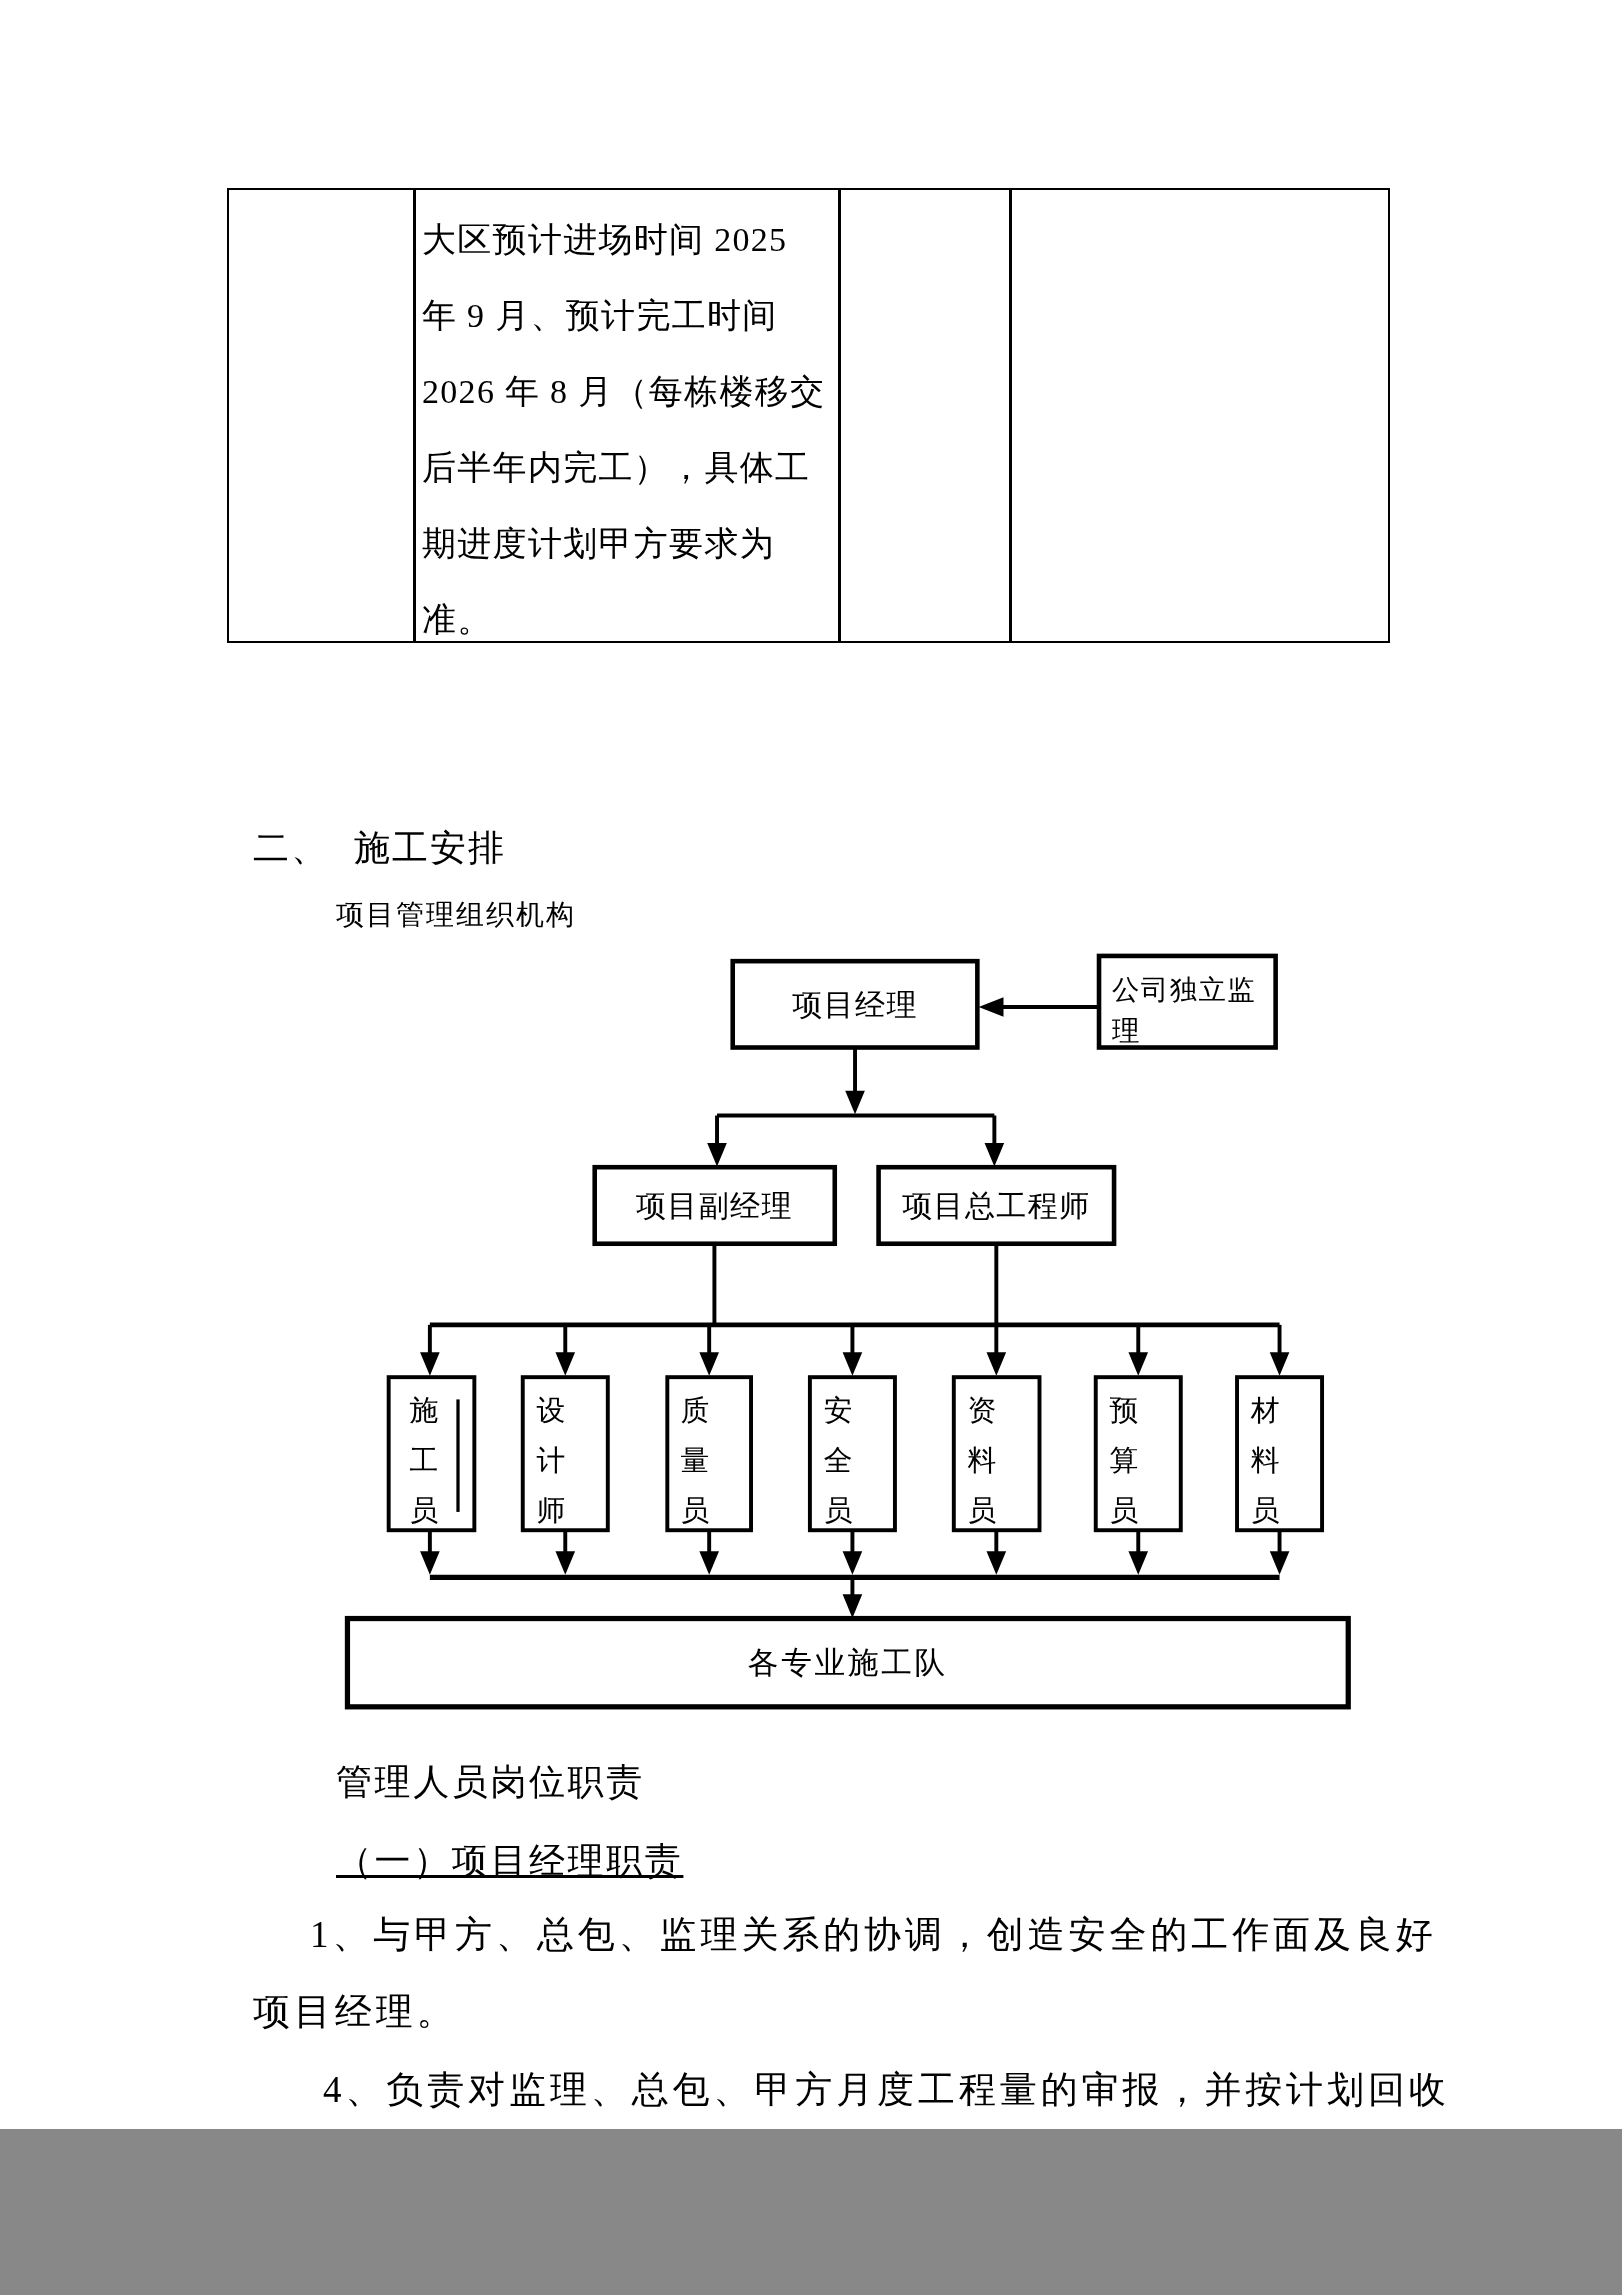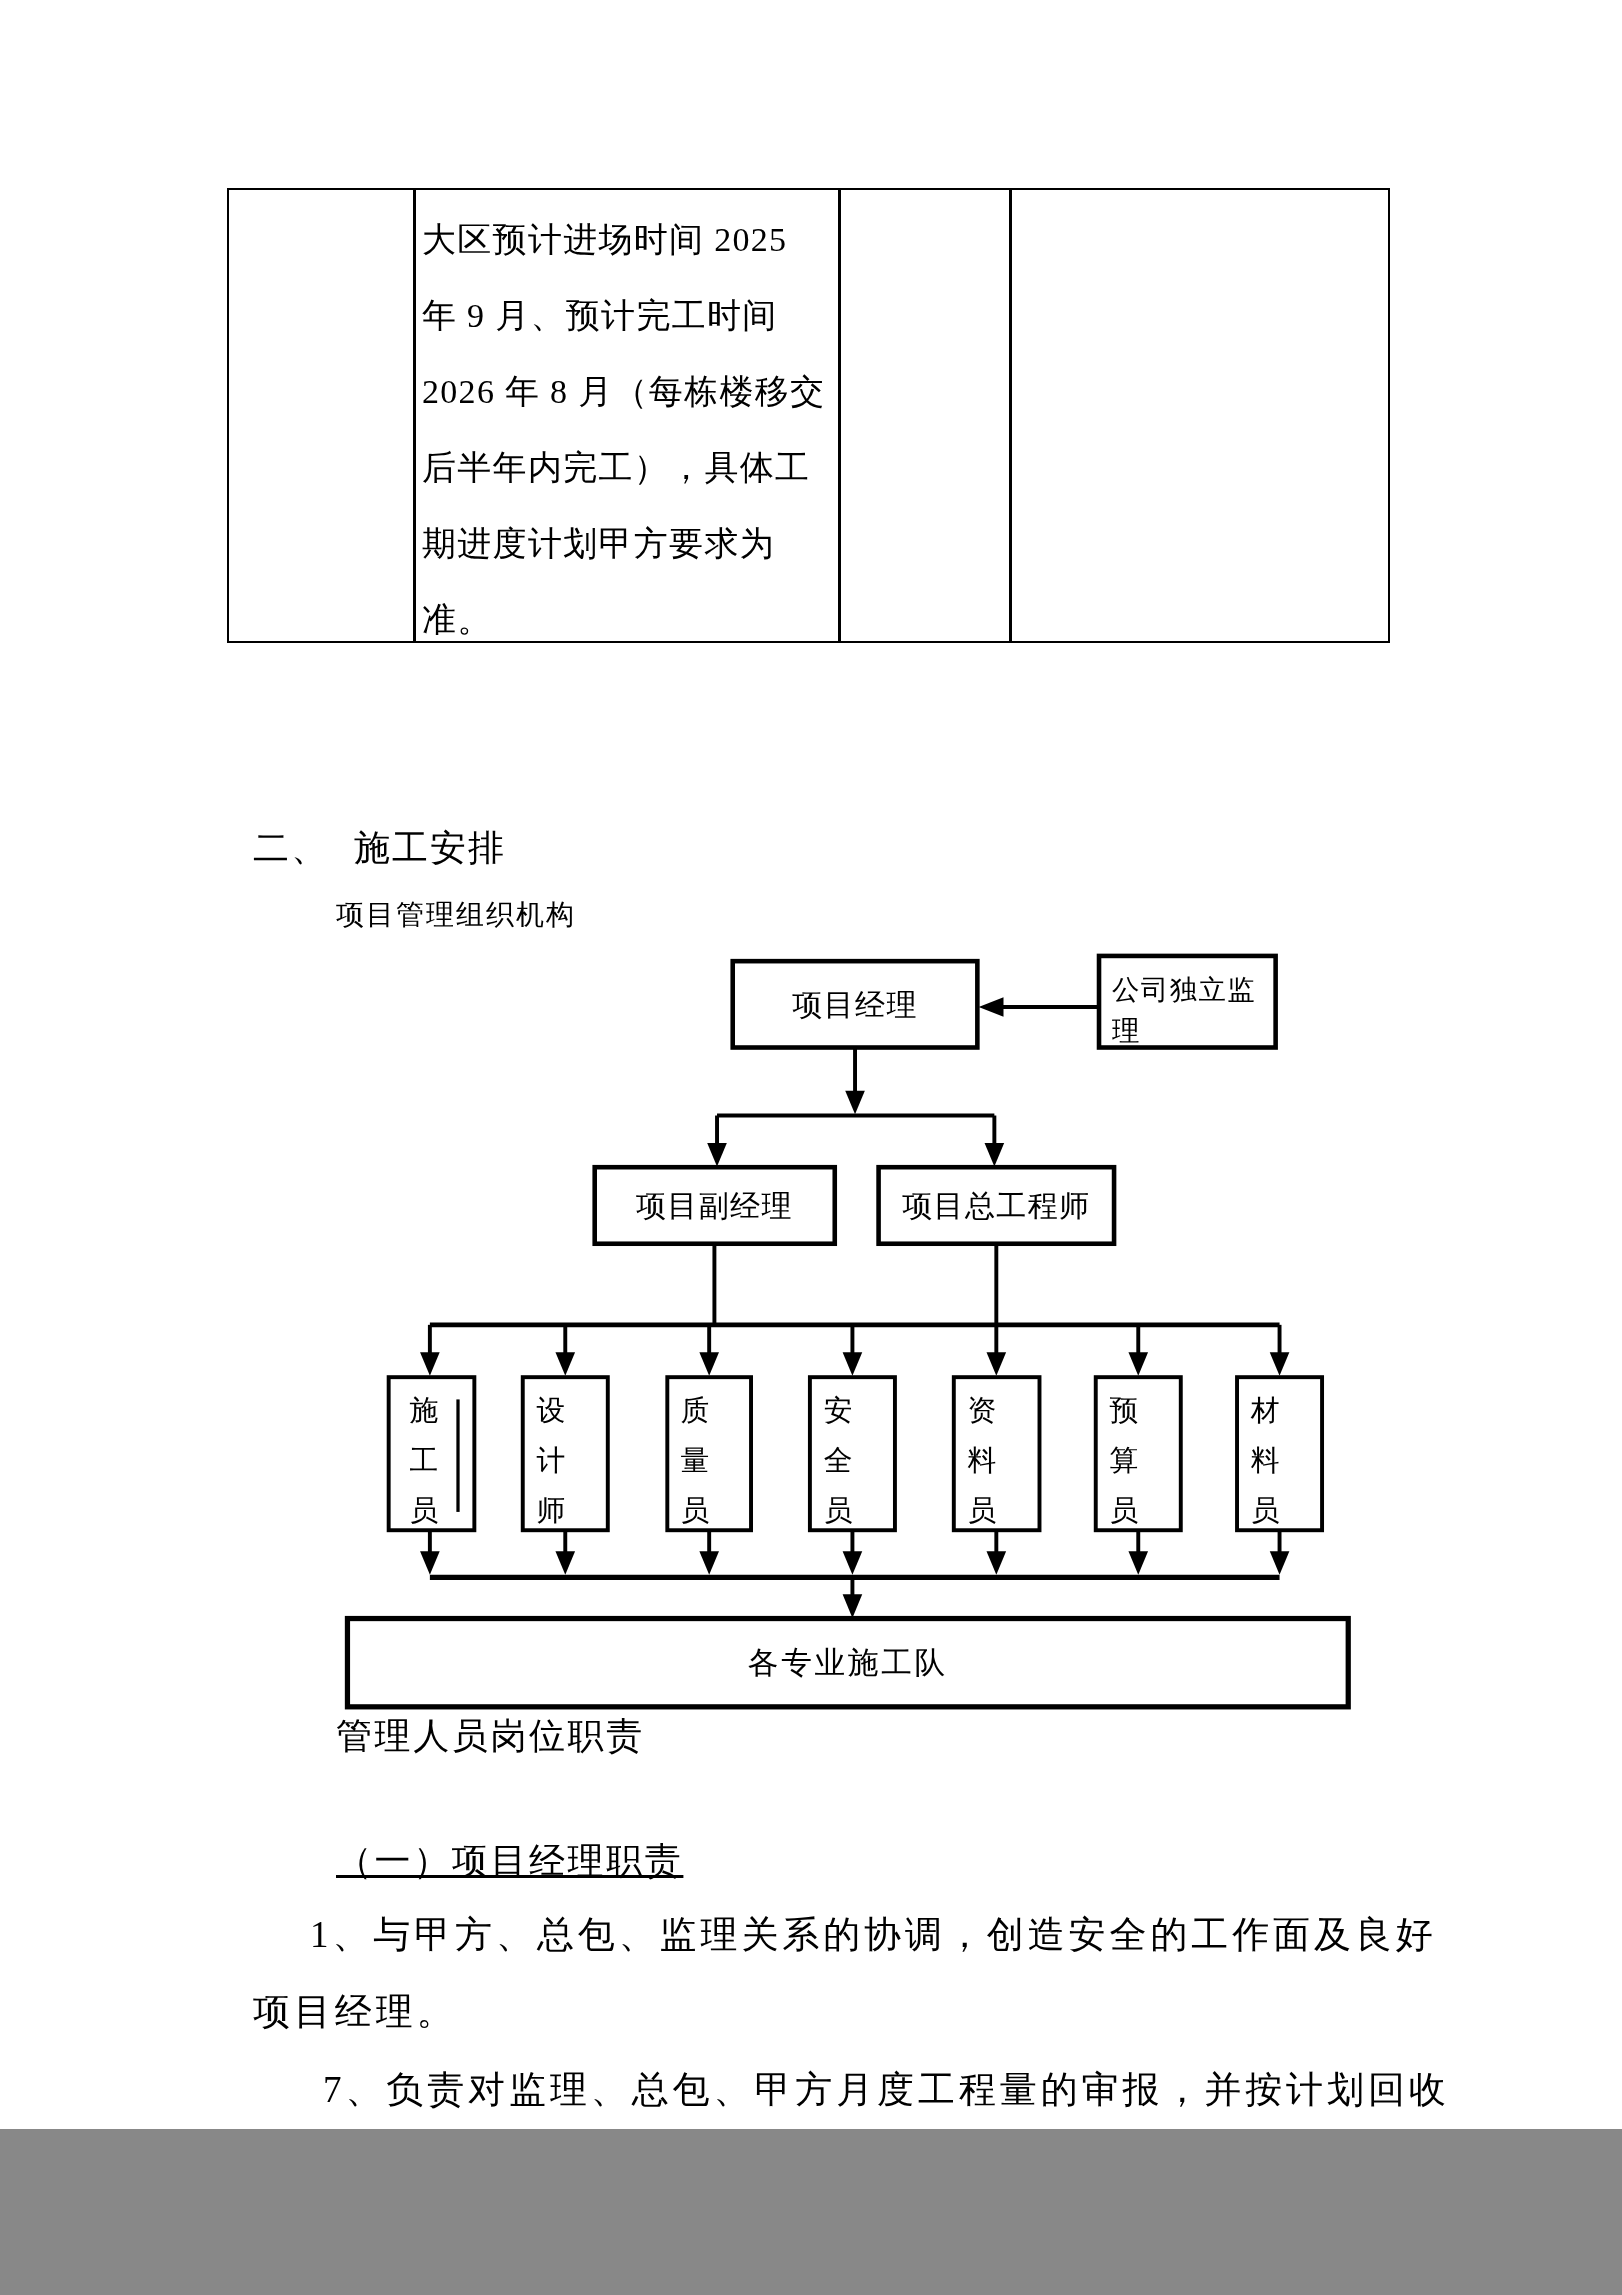--- a/index.html
+++ b/index.html
@@ -42,21 +42,21 @@
   .orgchart text{
     font-family:"Liberation Serif","DejaVu Serif",serif;
     fill:#000;
   }
   .box-label{font-size:46px;letter-spacing:2px;}
   .staff-label{font-size:44px;}
   .team-label{font-size:47px;letter-spacing:4px;}
   .sup-label{font-size:42px;letter-spacing:2px;}
   
   .para{position:absolute;font-size:37px;letter-spacing:3.9px;white-space:nowrap;}
-  .p-duties{left:336px;top:1712px;font-size:36px;letter-spacing:2.6px;}
+  .p-duties{left:336px;top:1758px;font-size:36px;letter-spacing:2.6px;}
   .p-item1{left:336px;top:1837px;font-size:36px;letter-spacing:2.6px;text-decoration:underline;}
   .p-line1{left:310px;top:1910px;}
   .p-line2{left:253px;top:1987px;}
   .p-line3{left:323px;top:2065px;}
   .page-number{
     position:absolute;left:0;top:2165px;width:100%;
     text-align:center;font-size:29px;
   }
 </style>
 </head>
@@ -178,17 +178,17 @@
     <text class="staff-label" x="1934" y="2172"><tspan x="1934" dy="0" text-anchor="middle">材</tspan><tspan x="1934" dy="76" text-anchor="middle">料</tspan><tspan x="1934" dy="76" text-anchor="middle">员</tspan></text>
 
     <rect x="531" y="2475" width="1530" height="135" fill="#fff" stroke="#000" stroke-width="8"></rect>
     <text class="team-label" x="1296" y="2558" text-anchor="middle">各专业施工队</text>
   </svg>
 
   <div class="para p-duties">管理人员岗位职责</div>
   <div class="para p-item1">（一）项目经理职责</div>
   <div class="para p-line1">1、与甲方、总包、监理关系的协调，创造安全的工作面及良好</div>
   <div class="para p-line2">项目经理。</div>
-  <div class="para p-line3">7、负责对监理、总包、甲方月度工程量的审报，并按计划回收</div>
+  <div class="para p-line3">4、负责对监理、总包、甲方月度工程量的审报，并按计划回收</div>
 
   <div class="page-number">4</div>
 </div>
 
 
 </body></html>

